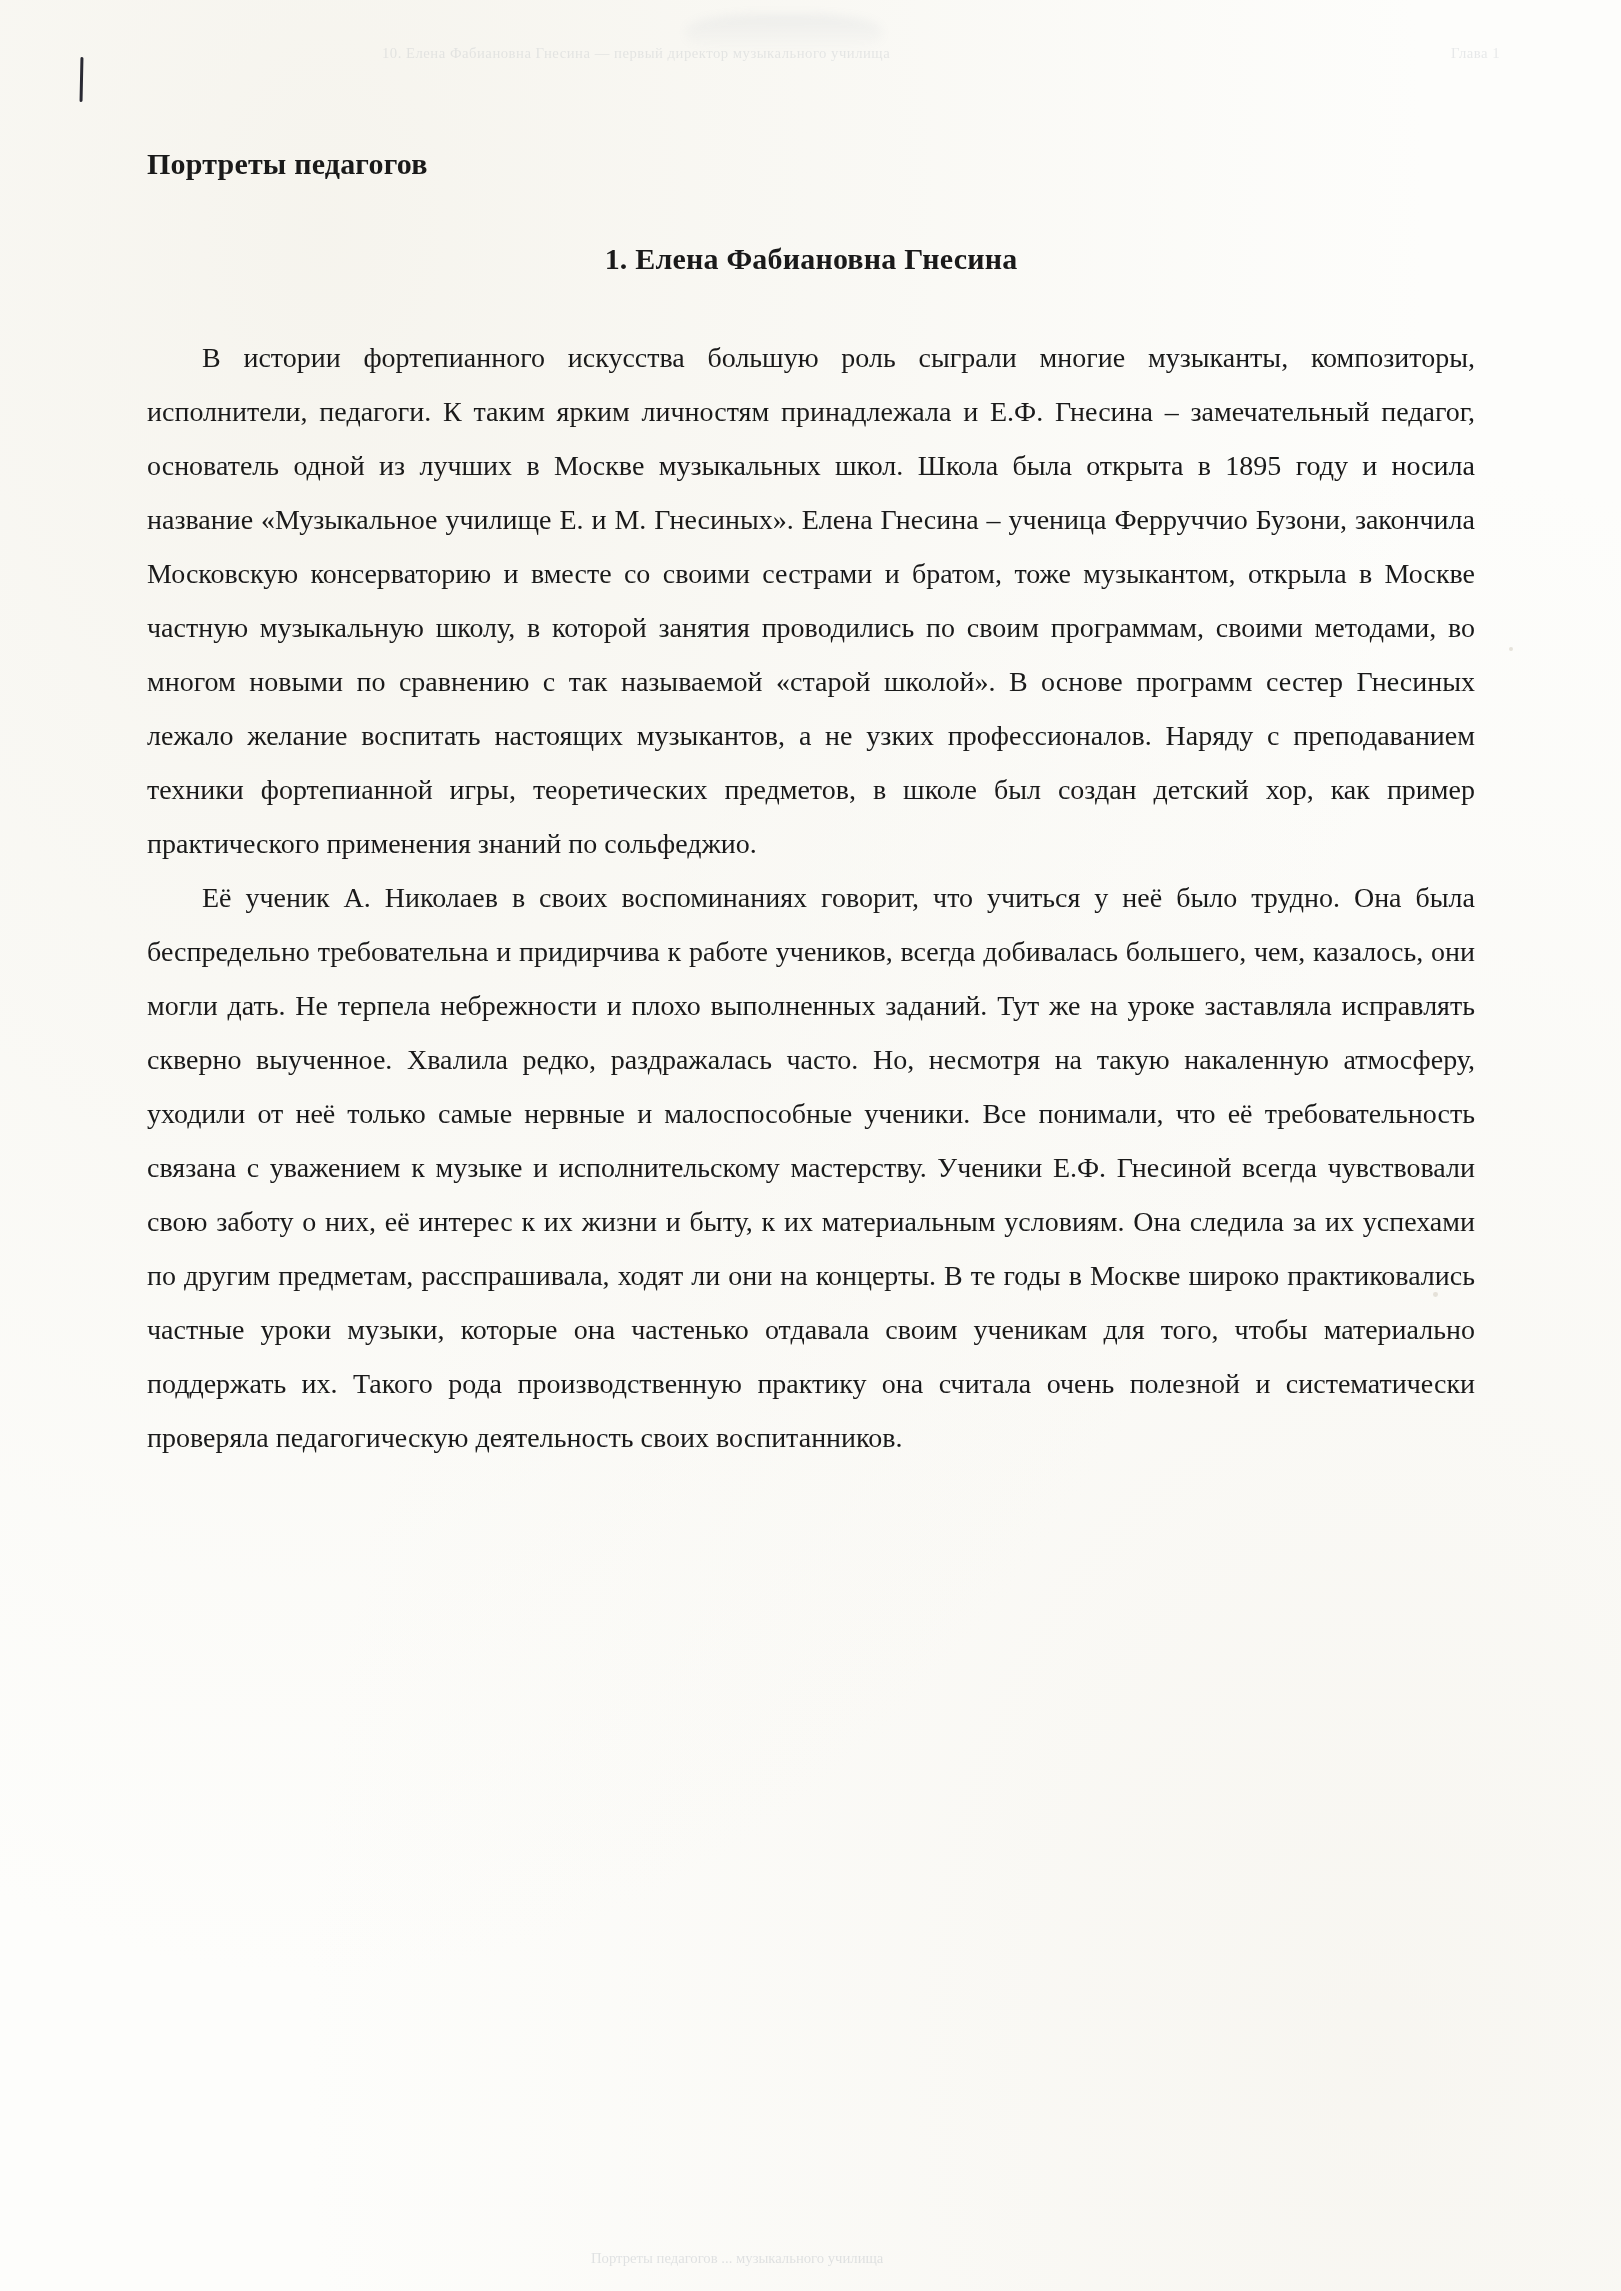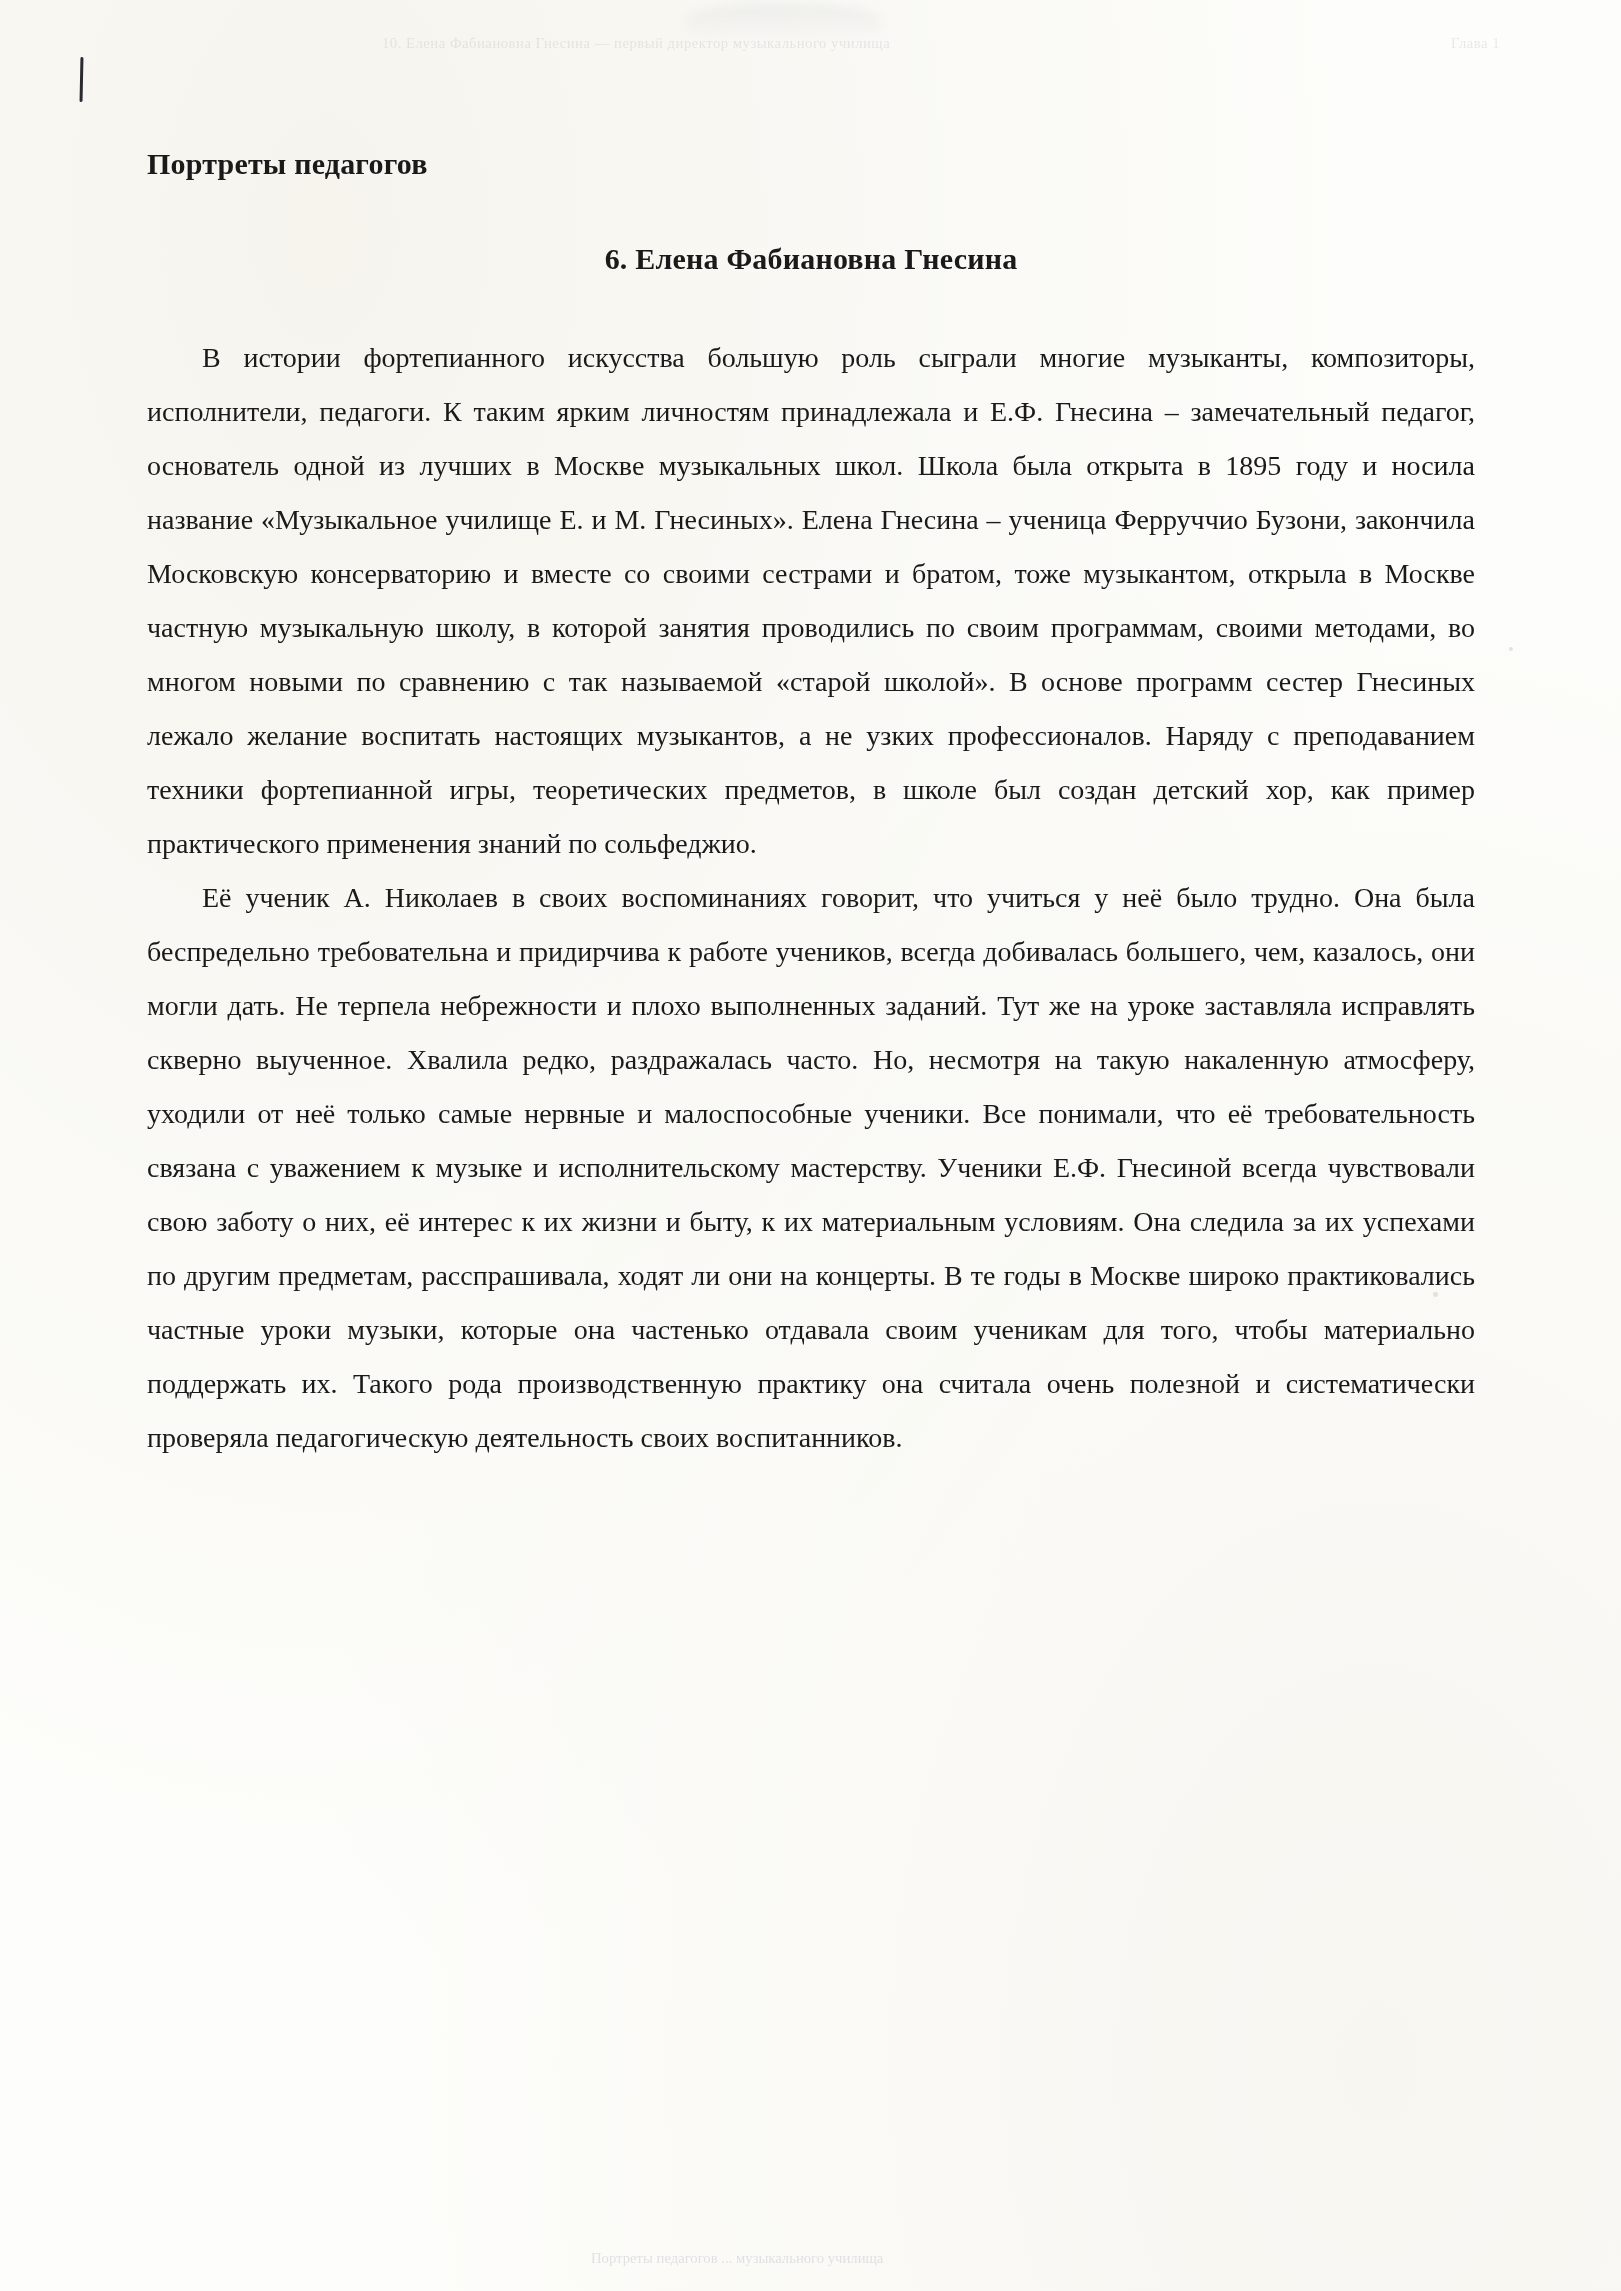--- a/index.html
+++ b/index.html
@@ -22,21 +22,21 @@
     inset: 0;
     background: #fdfdfb;
     background-image:
       radial-gradient(ellipse at 20% 10%, rgba(245,243,236,0.9) 0%, rgba(253,253,251,0) 60%),
       radial-gradient(ellipse at 85% 90%, rgba(246,244,238,0.8) 0%, rgba(253,253,251,0) 55%);
   }
 
   
   .ghost-band {
     position: absolute;
-    top: 2px;
+    top: 12px;
     left: 0;
     right: 0;
     height: 118px;
     pointer-events: none;
     opacity: 0.22;
     filter: blur(0.6px);
   }
   .ghost-line {
     position: absolute;
     font-family: "Liberation Serif", serif;
@@ -134,21 +134,21 @@
   <div class="pen-mark"></div>
 
   <div class="speck" style="left:1433px; top:1292px; width:4.9px; height:4.9px;"></div>
   <div class="speck" style="left:1509px; top:647px; width:3.9px; height:3.9px;"></div>
   <div class="speck" style="left:1392px; top:624px; width:5.9px; height:2.9px;"></div>
 
   <div class="content">
 
     <h1 class="doc-title">Портреты педагогов</h1>
 
-    <h2 class="section-title">6. Елена Фабиановна Гнесина</h2>
+    <h2 class="section-title">1. Елена Фабиановна Гнесина</h2>
 
     <p class="para">В истории фортепианного искусства большую роль сыграли многие музыканты, композиторы, исполнители, педагоги. К таким ярким личностям принадлежала и Е.Ф. Гнесина – замечательный педагог, основатель одной из лучших в Москве музыкальных школ. Школа была открыта в 1895 году и носила название «Музыкальное училище Е. и М. Гнесиных». Елена Гнесина – ученица Ферруччио Бузони, закончила Московскую консерваторию и вместе со своими сестрами и братом, тоже музыкантом, открыла в Москве частную музыкальную школу, в которой занятия проводились по своим программам, своими методами, во многом новыми по сравнению с так называемой «старой школой». В основе программ сестер Гнесиных лежало желание воспитать настоящих музыкантов, а не узких профессионалов. Наряду с преподаванием техники фортепианной игры, теоретических предметов, в школе был создан детский хор, как пример практического применения знаний по сольфеджио.</p>
 
     <p class="para">Её ученик А. Николаев в своих воспоминаниях говорит, что учиться у неё было трудно. Она была беспредельно требовательна и придирчива к работе учеников, всегда добивалась большего, чем, казалось, они могли дать. Не терпела небрежности и плохо выполненных заданий. Тут же на уроке заставляла исправлять скверно выученное. Хвалила редко, раздражалась часто. Но, несмотря на такую накаленную атмосферу, уходили от неё только самые нервные и малоспособные ученики. Все понимали, что её требовательность связана с уважением к музыке и исполнительскому мастерству. Ученики Е.Ф. Гнесиной всегда чувствовали свою заботу о них, её интерес к их жизни и быту, к их материальным условиям. Она следила за их успехами по другим предметам, расспрашивала, ходят ли они на концерты. В те годы в Москве широко практиковались частные уроки музыки, которые она  частенько отдавала своим ученикам для того, чтобы материально поддержать их. Такого рода производственную практику она считала очень полезной и систематически проверяла педагогическую деятельность своих воспитанников.</p>
 
 
   </div>
 
   <div class="ghost-bottom">Портреты педагогов ... музыкального училища</div>
 

